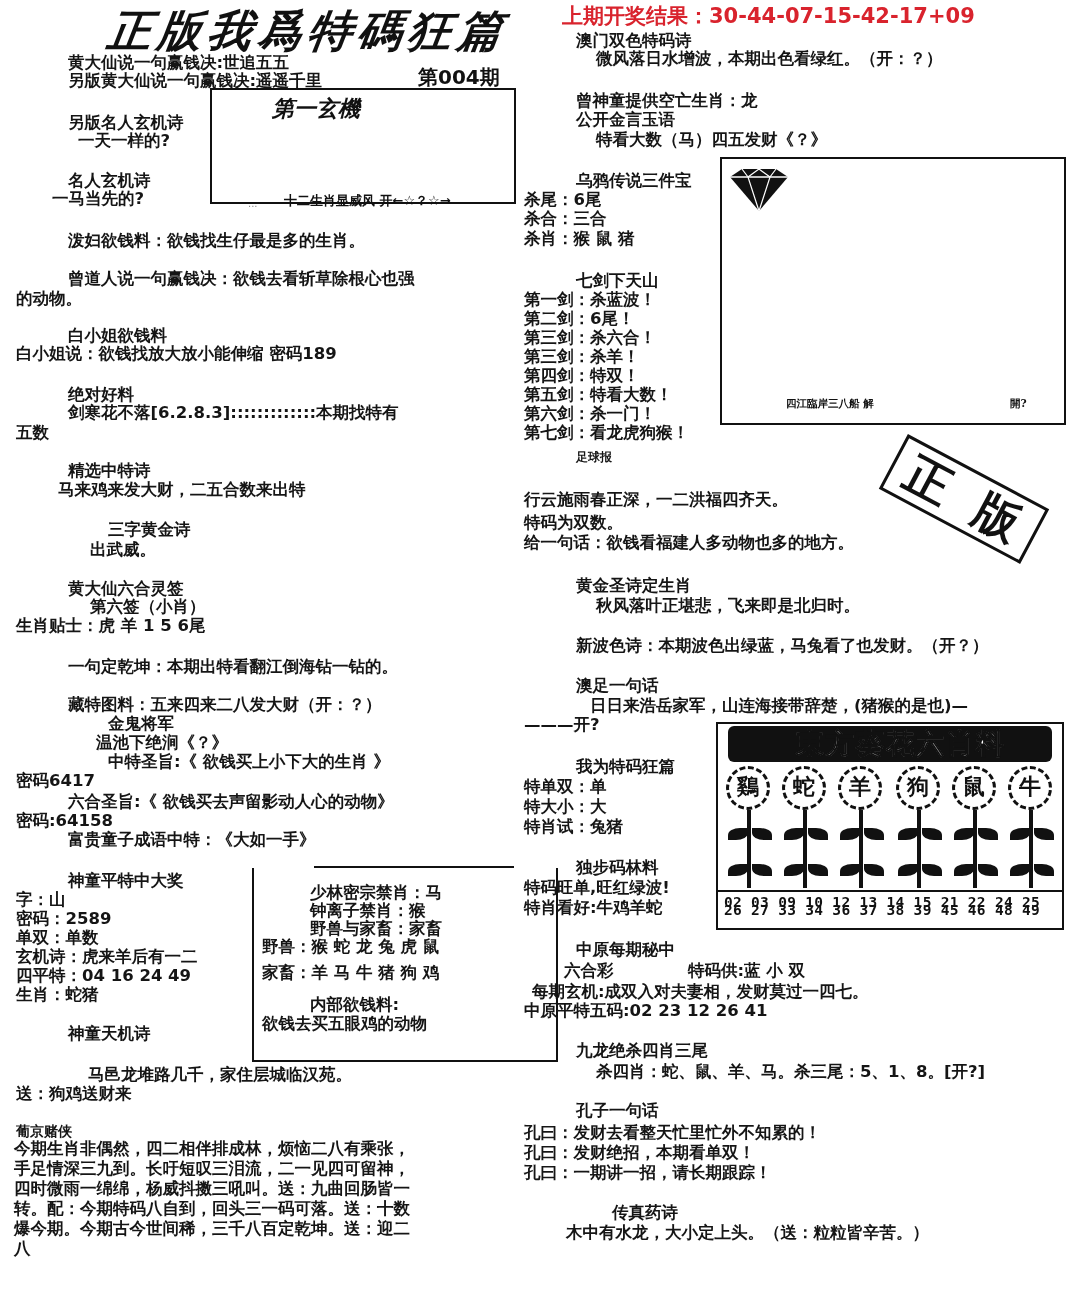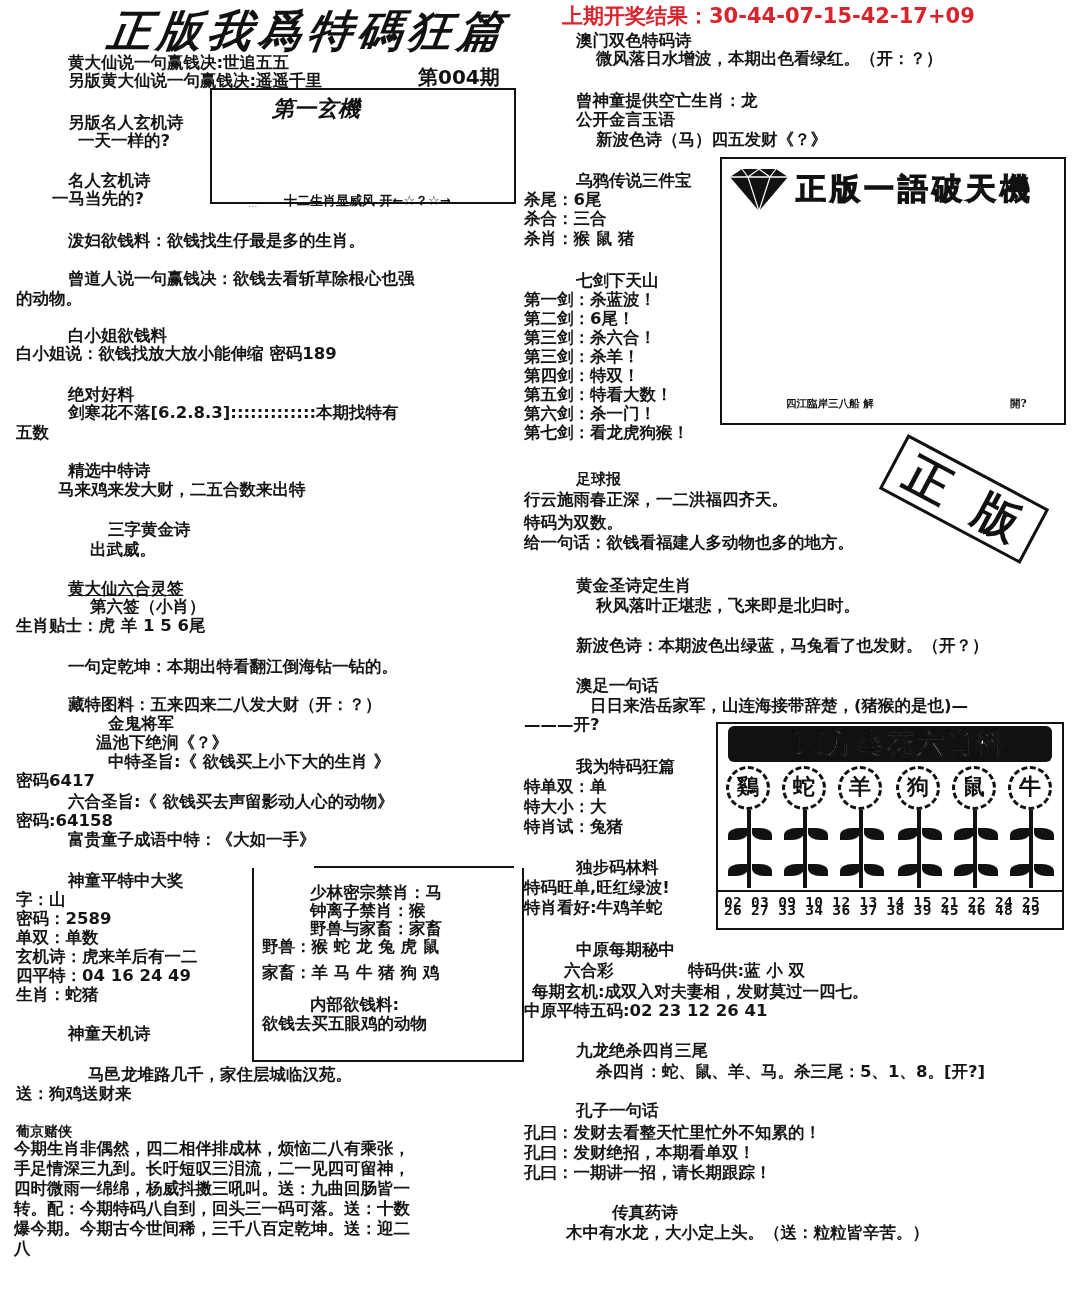--- a/index.html
+++ b/index.html
@@ -73,21 +73,21 @@
 <div class="t" style="left:68px;top:386px;">绝对好料</div>
 <div class="t" style="left:68px;top:404px;">剑寒花不落[6.2.8.3]:::::::::::::本期找特有</div>
 <div class="t" style="left:16px;top:424px;">五数</div>
 
 <div class="t" style="left:68px;top:462px;">精选中特诗</div>
 <div class="t" style="left:58px;top:481px;">马来鸡来发大财，二五合数来出特</div>
 
 <div class="t" style="left:108px;top:521px;">三字黄金诗</div>
 <div class="t" style="left:90px;top:541px;">出武威。</div>
 
-<div class="t" style="left:68px;top:580px;text-decoration:underline;">黄大仙六合灵签</div>
+<div class="t" style="left:68px;top:580px;">黄大仙六合灵签</div>
 <div class="t" style="left:90px;top:598px;">第六签（小肖）</div>
 <div class="t" style="left:16px;top:617px;">生肖贴士：虎 羊 1 5 6尾</div>
 
 <div class="t" style="left:68px;top:658px;">一句定乾坤：本期出特看翻江倒海钻一钻的。</div>
 
 <div class="t" style="left:68px;top:696px;">藏特图料：五来四来二八发大财（开：？）</div>
 <div class="t" style="left:108px;top:715px;">金鬼将军</div>
 <div class="t" style="left:80px;top:734px;margin-left:16px;">温池下绝涧《？》</div>
 <div class="t" style="left:108px;top:753px;">中特圣旨:《 欲钱买上小下大的生肖 》</div>
 <div class="t" style="left:16px;top:772px;">密码6417</div>
@@ -100,21 +100,21 @@
 <div class="t" style="left:16px;top:910px;">密码：2589</div>
 <div class="t" style="left:16px;top:929px;">单双：单数</div>
 <div class="t" style="left:16px;top:948px;">玄机诗：虎来羊后有一二</div>
 <div class="t" style="left:16px;top:967px;">四平特：04 16 24 49</div>
 <div class="t" style="left:16px;top:986px;">生肖：蛇猪</div>
 
 <div class="t" style="left:68px;top:1025px;">神童天机诗</div>
 <div class="t" style="left:88px;top:1066px;">马邑龙堆路几千，家住层城临汉苑。</div>
 <div class="t" style="left:16px;top:1085px;">送：狗鸡送财来</div>
 
-<div class="abs" style="left:252px;top:868px;width:272px;height:194px;border-left:2px solid #111;border-bottom:2px solid #111;border-right:2px solid #111;box-sizing:border-box;text-decoration:underline;">
+<div class="abs" style="left:252px;top:868px;width:306px;height:194px;border-left:2px solid #111;border-bottom:2px solid #111;border-right:2px solid #111;box-sizing:border-box;text-decoration:underline;">
   <div class="abs" style="left:60px;top:-2px;width:200px;border-top:2px solid #111;"></div>
   <div class="t" style="left:56px;top:16px;">少林密宗禁肖：马</div>
   <div class="t" style="left:56px;top:34px;">钟离子禁肖：猴</div>
   <div class="t" style="left:56px;top:52px;">野兽与家畜：家畜</div>
   <div class="t" style="left:8px;top:70px;">野兽：猴 蛇 龙 兔 虎 鼠</div>
   <div class="t" style="left:8px;top:96px;">家畜：羊 马 牛 猪 狗 鸡</div>
   <div class="t" style="left:56px;top:128px;">内部欲钱料:</div>
   <div class="t" style="left:8px;top:147px;">欲钱去买五眼鸡的动物</div>
 </div>
 
@@ -124,21 +124,21 @@
 <div class="t" style="left:14px;top:1180px;">四时微雨一绵绵，杨威抖擞三吼叫。送：九曲回肠皆一</div>
 <div class="t" style="left:14px;top:1200px;">转。配：今期特码八自到，回头三一码可落。送：十数</div>
 <div class="t" style="left:14px;top:1220px;">爆今期。今期古今世间稀，三千八百定乾坤。送：迎二</div>
 <div class="t" style="left:14px;top:1240px;">八</div>
 
 <div class="t" style="left:576px;top:32px;">澳门双色特码诗</div>
 <div class="t" style="left:596px;top:50px;text-align:right;">微风落日水增波，本期出色看绿红。（开：？）</div>
 
 <div class="t" style="left:576px;top:92px;">曾神童提供空亡生肖：龙</div>
 <div class="t" style="left:576px;top:111px;">公开金言玉语</div>
-<div class="t" style="left:596px;top:131px;">新波色诗（马）四五发财《？》</div>
+<div class="t" style="left:596px;top:131px;">特看大数（马）四五发财《？》</div>
 
 <div class="t" style="left:576px;top:172px;">乌鸦传说三件宝</div>
 <div class="t" style="left:524px;top:191px;">杀尾：6尾</div>
 <div class="t" style="left:524px;top:210px;">杀合：三合</div>
 <div class="t" style="left:524px;top:230px;">杀肖：猴 鼠 猪</div>
 
 <div class="t" style="left:576px;top:272px;">七剑下天山</div>
 <div class="t" style="left:524px;top:291px;">第一剑：杀蓝波！</div>
 <div class="t" style="left:524px;top:310px;">第二剑：6尾！</div>
 <div class="t" style="left:524px;top:329px;">第三剑：杀六合！</div>
@@ -149,32 +149,31 @@
 <div class="t" style="left:524px;top:424px;">第七剑：看龙虎狗猴！</div>
 
 <div class="box" style="left:720px;top:157px;width:346px;height:268px;">
   <div class="box2-head">
     <svg class="diamond" viewBox="0 0 66 46">
       <polygon points="4,10 16,2 50,2 62,10 33,44" fill="#111"></polygon>
       <polyline points="4,10 62,10" stroke="#fff" stroke-width="1.5" fill="none"></polyline>
       <polyline points="16,2 22,10 33,44 44,10 50,2" stroke="#fff" stroke-width="1.2" fill="none"></polyline>
       <polyline points="22,10 33,2 44,10" stroke="#fff" stroke-width="1.2" fill="none"></polyline>
     </svg>
-    <div class="box2-title">正版一語破天機</div>
   </div>
   <div class="box2-foot">四江臨岸三八船 解</div>
   <div class="box2-foot2">開?</div>
 </div>
 
 <div class="stamp">
   <span style="left:14px;">正</span>
   <span style="left:92px;">版</span>
 </div>
 
-<div class="t" style="left:576px;top:472px;font-size:15px;font-family:Liberation Mono, monospace;">足球报</div>
+<div class="t" style="left:576px;top:448px;font-size:12px;">足球报</div>
 <div class="t" style="left:524px;top:491px;">行云施雨春正深，一二洪福四齐天。</div>
 <div class="t" style="left:524px;top:514px;">特码为双数。</div>
 <div class="t" style="left:524px;top:534px;">给一句话：欲钱看福建人多动物也多的地方。</div>
 
 <div class="t" style="left:576px;top:577px;">黄金圣诗定生肖</div>
 <div class="t" style="left:596px;top:597px;">秋风落叶正堪悲，飞来即是北归时。</div>
 
 <div class="t" style="left:576px;top:637px;">新波色诗：本期波色出绿蓝，马兔看了也发财。（开？）</div>
 
 <div class="t" style="left:576px;top:677px;">澳足一句话</div>

